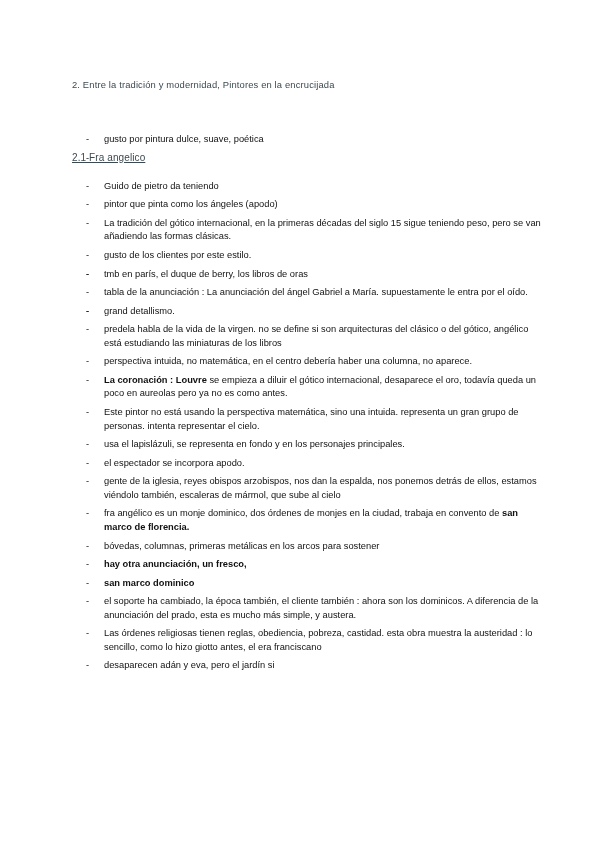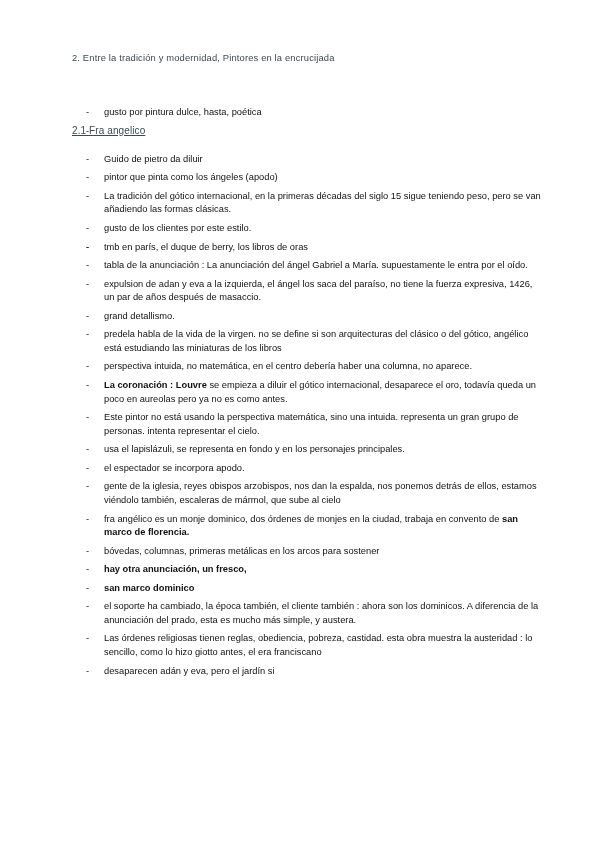--- a/index.html
+++ b/index.html
@@ -12,21 +12,21 @@
     height: 848px;
     font-family: "Liberation Sans", sans-serif;
     color: #000000;
     -webkit-font-smoothing: antialiased;
   }
   .page {
     position: relative;
     width: 600px;
     height: 848px;
     box-sizing: border-box;
-    padding: 51px 58px 40px 72px;
+    padding: 78px 58px 40px 72px;
     background: #ffffff;
   }
   .doc-title {
     font-size: 9.4px;
     color: #3b4a52;
     letter-spacing: 0.15px;
     margin: 0 0 42px 0;
     line-height: 1.4;
   }
   .section-heading {
@@ -66,38 +66,38 @@
 </head>
 <body>
 
 <div class="page">
 
   <div class="doc-title">2. Entre la tradición y modernidad, Pintores en la encrucijada</div>
 
   <ul class="bullets group-top">
     <li>
       <span class="dash">-</span>
-      <span>gusto por pintura dulce, hasta, poética</span>
+      <span>gusto por pintura dulce, suave, poética</span>
     </li>
     <li>
       <span class="dash">-</span>
     </li>
   </ul>
 
   <div class="section-heading">2.1 Fra angelico</div>
 
   <ul class="bullets" id="section-list">
-      <li><span class="dash">-</span><span>Guido de pietro da diluir</span></li>
+      <li><span class="dash">-</span><span>Guido de pietro da teniendo</span></li>
       <li><span class="dash">-</span><span>pintor que pinta como los ángeles (apodo)</span></li>
       <li><span class="dash">-</span><span>La tradición del gótico internacional, en la primeras décadas del siglo 15 sigue teniendo peso, pero se van añadiendo las formas clásicas.</span></li>
       <li><span class="dash">-</span><span>gusto de los clientes por este estilo.</span></li>
       <li><span class="dash">-</span></li>
       <li><span class="dash">-</span><span>tmb en parís, el duque de berry, los libros de oras</span></li>
       <li><span class="dash">-</span><span>tabla de la anunciación : La anunciación del ángel Gabriel a María. supuestamente le entra por el oído.</span></li>
-      <li><span class="dash">-</span><span>expulsion de adan y eva a la izquierda, el ángel los saca del paraíso, no tiene la fuerza expresiva, 1426, un par de años después de masaccio.</span></li>
+      <li><span class="dash">-</span></li>
       <li><span class="dash">-</span><span>grand detallismo.</span></li>
       <li><span class="dash">-</span><span>predela habla de la vida de la virgen. no se define si son arquitecturas del clásico o del gótico, angélico está estudiando las miniaturas de los libros</span></li>
       <li><span class="dash">-</span><span>perspectiva intuida, no matemática, en el centro debería haber una columna, no aparece.</span></li>
       <li><span class="dash">-</span><span><b>La coronación : Louvre</b> se empieza a diluir el gótico internacional, desaparece el oro, todavía queda un poco en aureolas pero ya no es como antes.</span></li>
       <li><span class="dash">-</span><span>Este pintor no está usando la perspectiva matemática, sino una intuida. representa un gran grupo de personas. intenta representar el cielo.</span></li>
       <li><span class="dash">-</span><span>usa el lapislázuli, se representa en fondo y en los personajes principales.</span></li>
       <li><span class="dash">-</span><span>el espectador se incorpora apodo.</span></li>
       <li><span class="dash">-</span><span>gente de la iglesia, reyes obispos arzobispos, nos dan la espalda, nos ponemos detrás de ellos, estamos viéndolo también, escaleras de mármol, que sube al cielo</span></li>
       <li><span class="dash">-</span><span>fra angélico es un monje dominico, dos órdenes de monjes en la ciudad, trabaja en convento de <b>san marco de florencia.</b></span></li>
       <li><span class="dash">-</span><span>bóvedas, columnas, primeras metálicas en los arcos para sostener</span></li>

